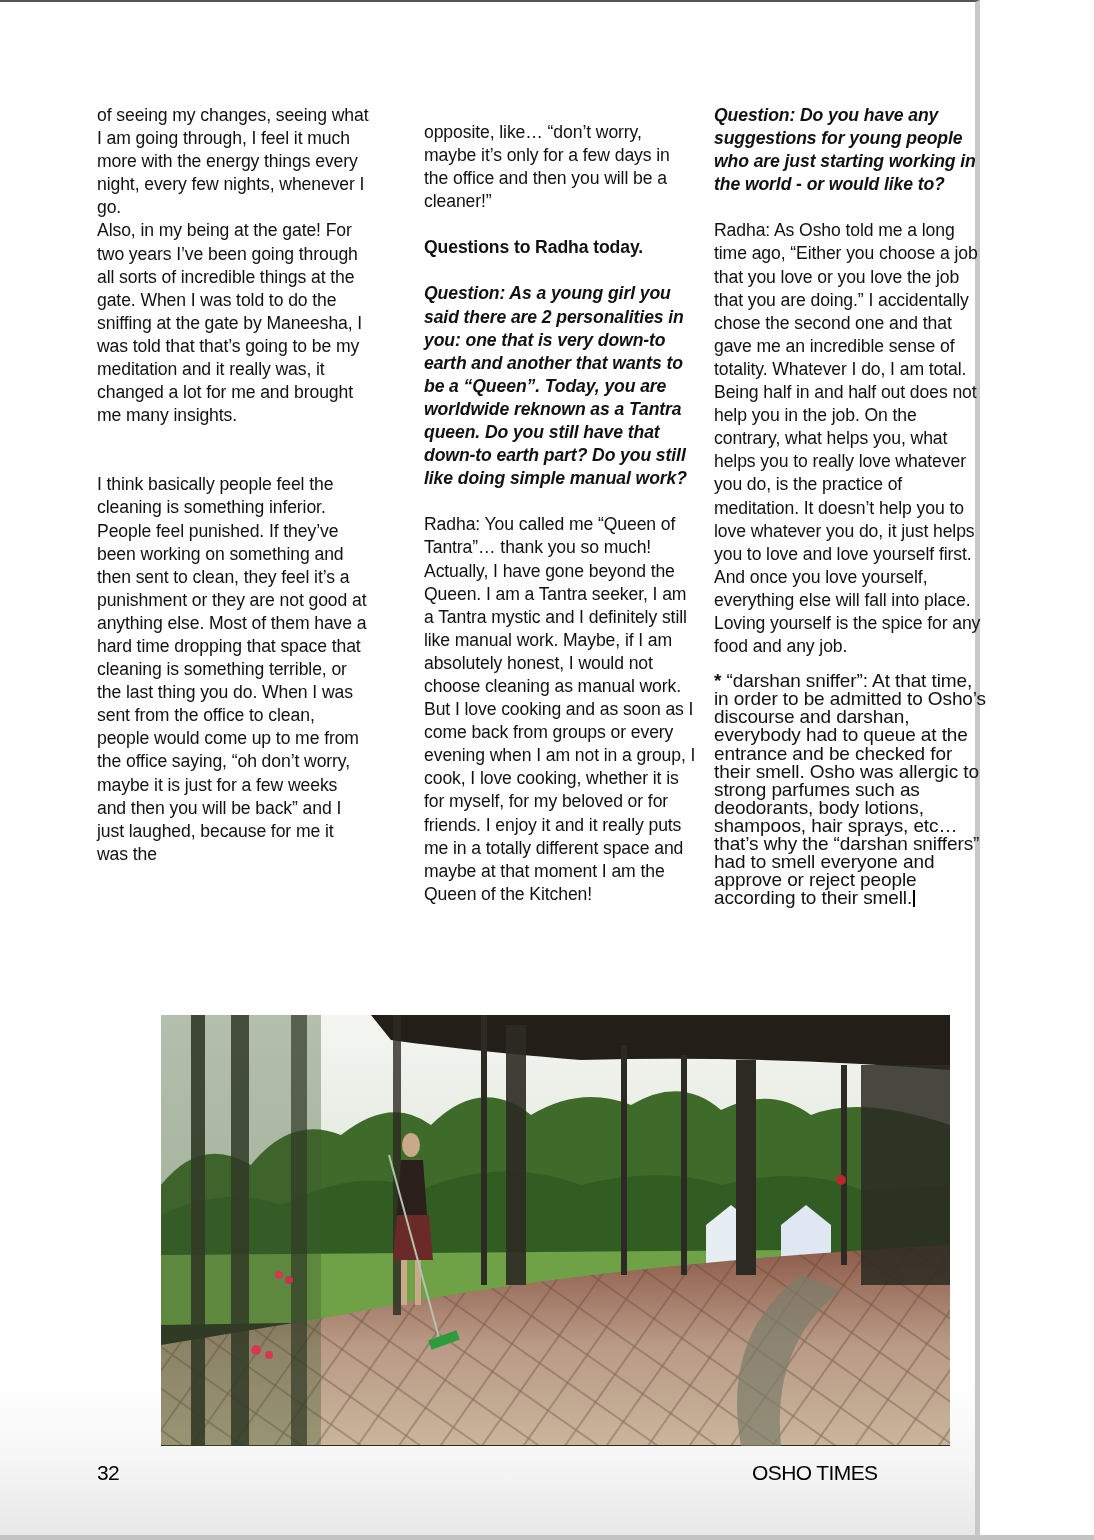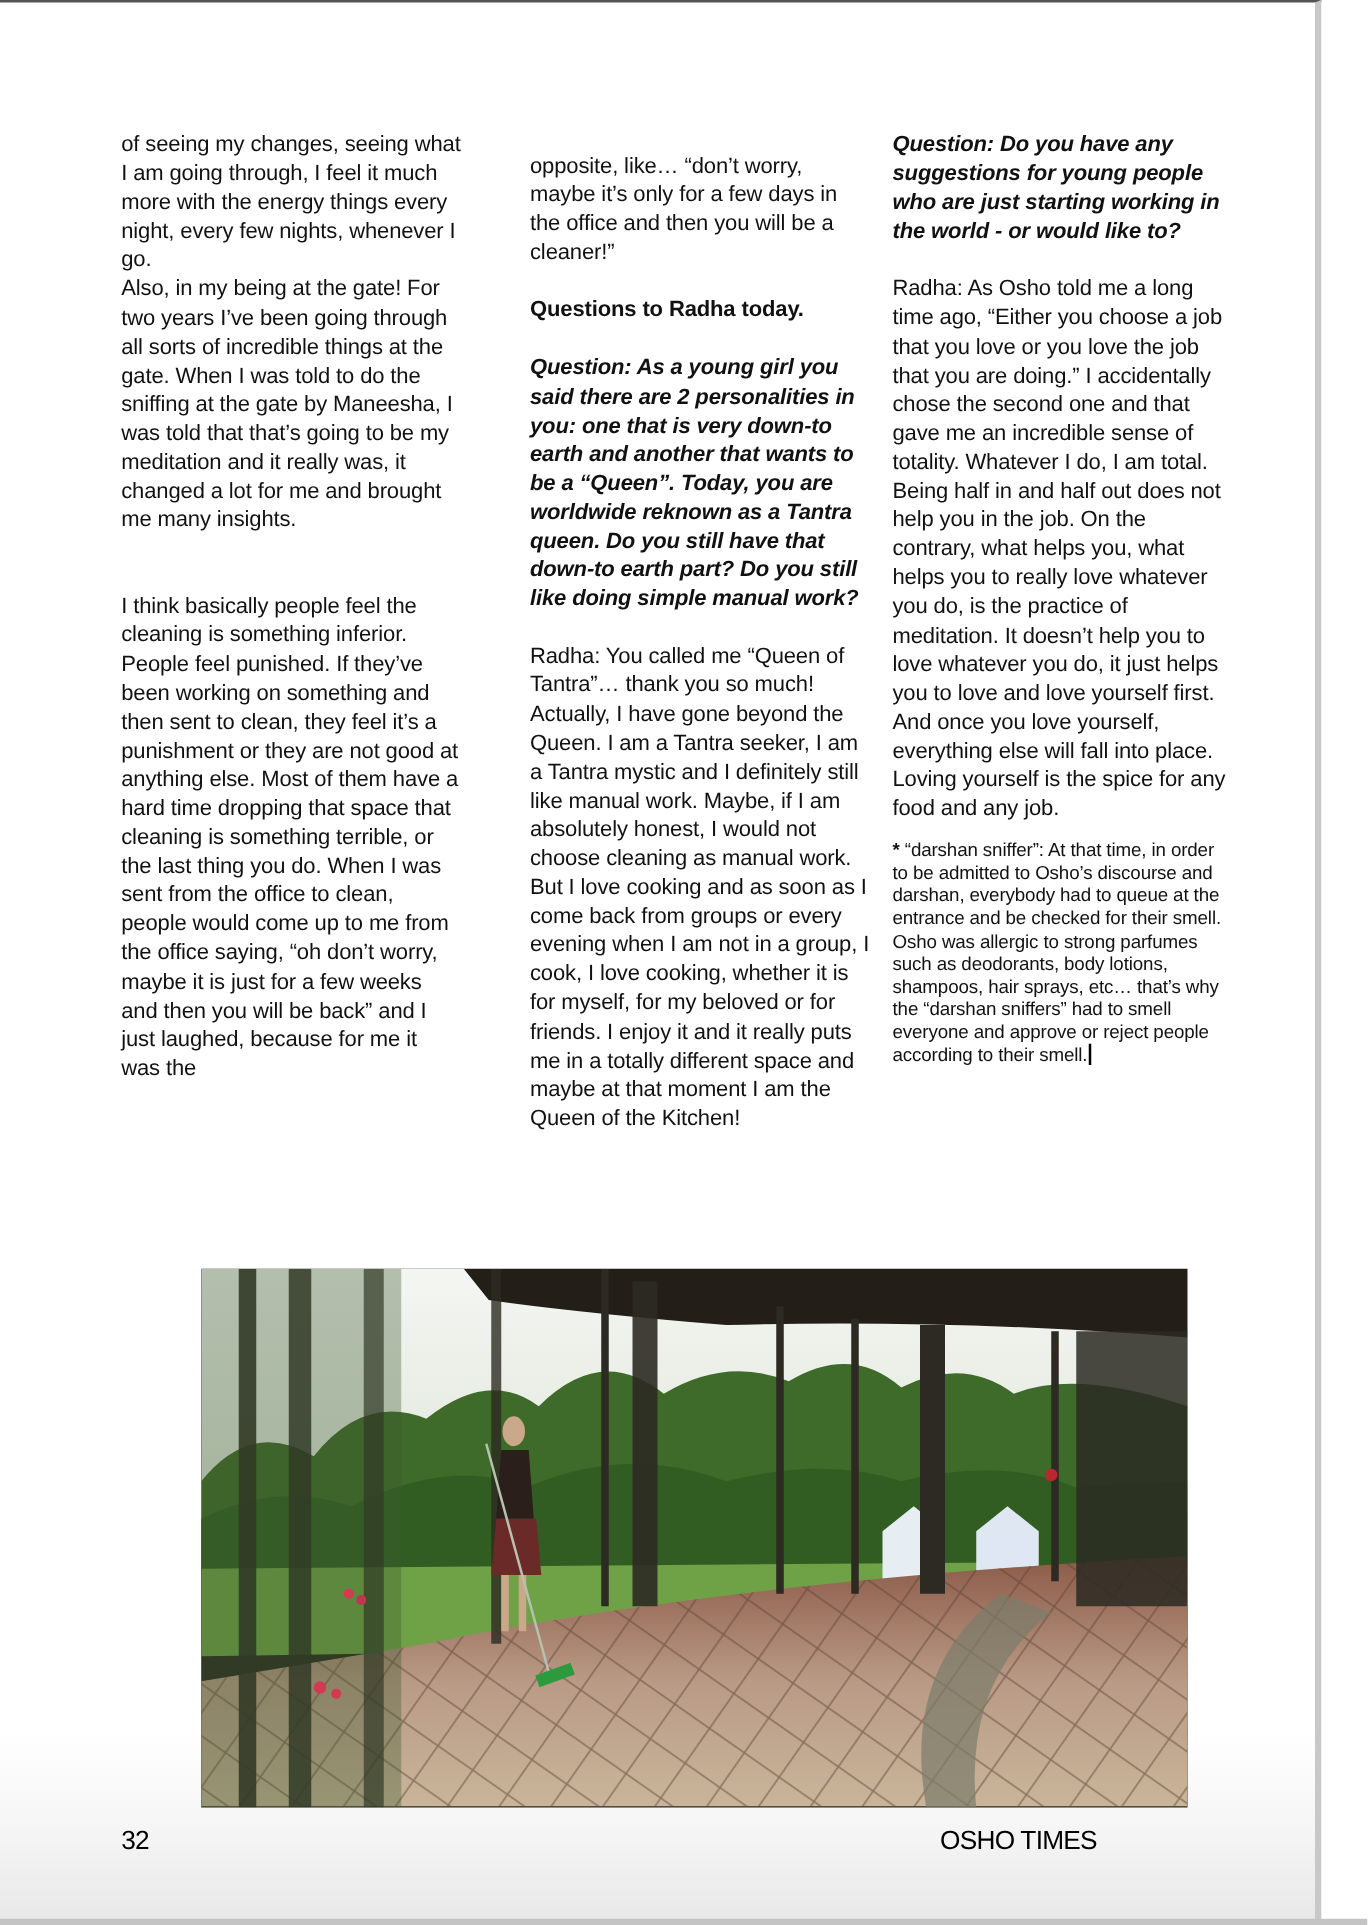--- a/index.html
+++ b/index.html
@@ -4,41 +4,41 @@
   <style>
     html, body { margin: 0; padding: 0; }
     body {
       width: 1094px; height: 1540px; overflow: hidden;
       background: #ffffff;
       font-family: "Liberation Sans", "DejaVu Sans", sans-serif;
       color: #111;
       position: relative;
     }
     .page {
-      position: absolute; left: 0; top: 0; width: 1057px; height: 1536px;
+      position: absolute; left: 0; top: 0; width: 980px; height: 1536px;
       background: linear-gradient(to bottom, #ffffff 0%, #ffffff 90%, #f6f6f6 95%, #e8e8e8 100%);
       border-top: 2px solid #555;
       border-right: 5px solid #c8c8c8;
       box-sizing: border-box;
     }
     .bottom-edge {
       position: absolute; left: 0; bottom: 0; width: 1094px; height: 5px; background: #c4c4c4;
     }
     .col {
       position: absolute; top: 102px; width: 272px;
       font-size: 17.6px; line-height: 23.1px; letter-spacing: -0.1px;
     }
     .col1 { left: 97px; }
     .col2 { left: 424px; margin-top: 17px; }
     .col3 { left: 714px; }
     .col p { margin: 0; white-space: pre-line; }
     .col .q { font-weight: bold; font-style: italic; }
     .col .h { font-weight: bold; }
     .col .gap { height: 23px; }
-    .footnote { font-size: 15px; line-height: 18.1px; margin-top: 14px !important; }
+    .footnote { font-size: 19px; line-height: 18.1px; margin-top: 14px !important; }
     .caret { display: inline-block; width: 2px; height: 17px; background: #000; vertical-align: -3px; margin-left: 1px; }
     .photo {
       position: absolute; left: 161px; top: 1013px; width: 789px; height: 431px;
       overflow: hidden; background: #2a2a20;
     }
     .photo svg { display: block; }
     .folio {
       position: absolute; top: 1459px; font-size: 21px; letter-spacing: -0.6px; color: #000;
       font-family: "Liberation Sans", sans-serif;
     }

